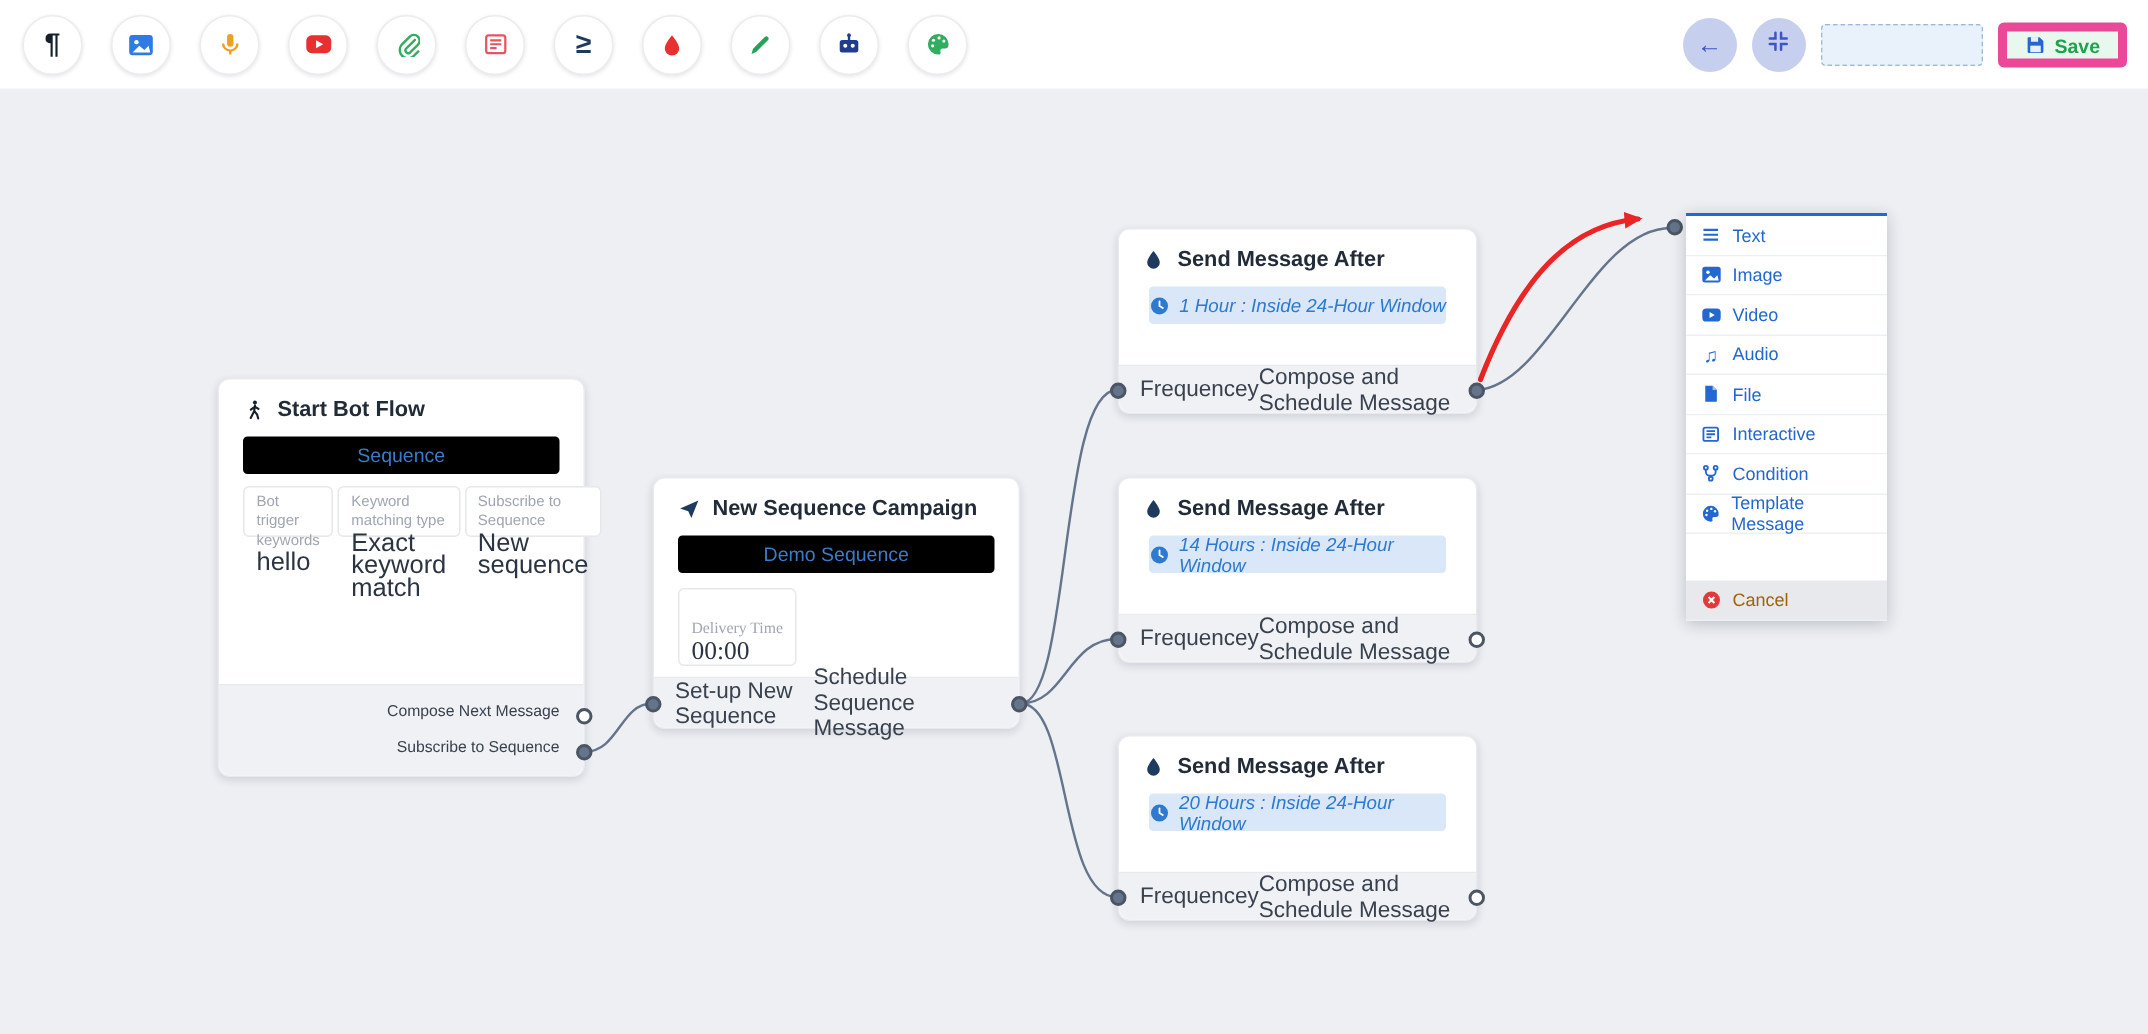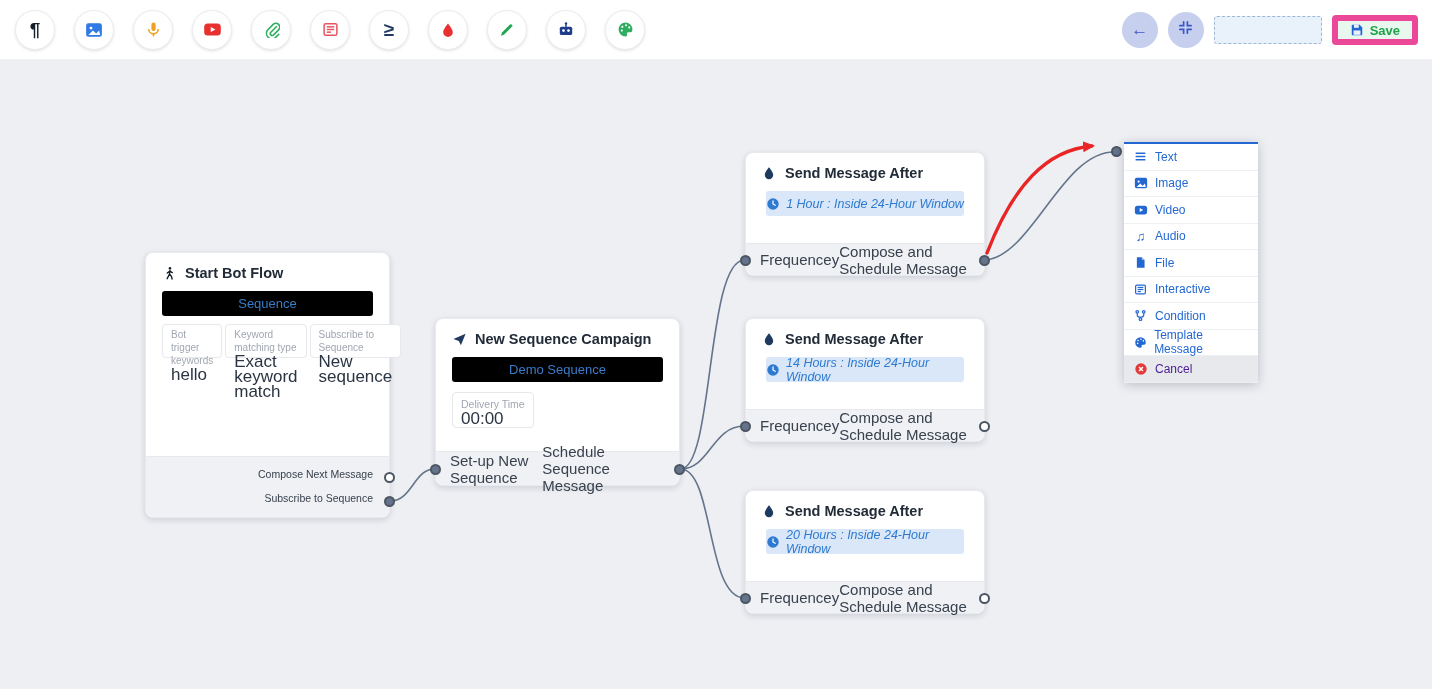--- a/index.html
+++ b/index.html
@@ -55,21 +55,21 @@
   .handle { position:absolute; width:11px; height:11px; border-radius:50%; border:2px solid #4b5563;
             background:#fff; z-index:4; }
   .handle.filled { background:#64748b; }
 
   
   .ctx-menu { position:absolute; left:1124px; top:142px; width:134px; background:#fff; z-index:6;
               border-top:2px solid #2368d1; box-shadow:0 2px 10px rgba(15,23,42,.22); }
   .menu-item { height:26.5px; display:flex; align-items:center; gap:7px; padding:0 9px;
                border-bottom:1px solid #edf0f2; font-size:12px; color:#2368d1; cursor:pointer; background:#fff; }
   .menu-item .mi { width:15px; display:inline-flex; justify-content:center; color:#2368d1; font-size:13px; }
-  .menu-item.cancel { background:#e7e9ec; color:#4c1d95; }
+  .menu-item.cancel { background:#e7e9ec; color:#a16207;margin-top:31px; }
   .anchor-dot { position:absolute; left:1111px; top:146px; width:11px; height:11px; border-radius:50%;
                 background:#64748b; border:2px solid #4b5563; z-index:5; }
 </style>
 </head>
 <body>
 
 <div class="app">
 
   <svg class="edges" width="1432" height="689">
     <defs>
@@ -240,21 +240,21 @@
     <div class="node-header">
       <span class="nh-icon">
         <svg viewBox="0 0 16 16" width="15" height="15">
             <path d="M1.5 7.5 L14.5 1.8 L9.5 14.2 L7.3 9.5 Z" fill="#1e3a5f"></path>
           </svg>
       </span>
       <span>New Sequence Campaign</span>
     </div>
     <button class="blue-btn">Demo Sequence</button>
     <div class="fields" style="margin-top:10px;">
-      <div class="fieldbox" style="height:36px; padding-top:5px;">
+      <div class="fieldbox" style="height:52px; padding-top:20px;font-family:Liberation Serif, serif;">
         <span class="flabel" style="font-size:10.5px;">Delivery Time</span>
         <span class="fvalue">00:00</span>
       </div>
     </div>
     <div class="node-footer" style="height:34px;">
       <div class="foot-split">
         <span>Set-up New Sequence</span>
         <span>Schedule Sequence Message</span>
       </div>
     </div>

